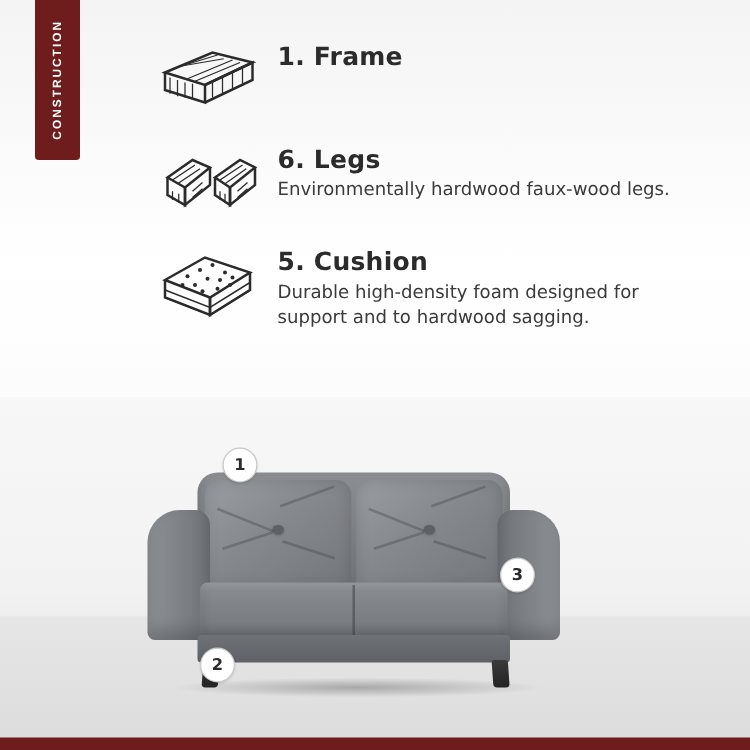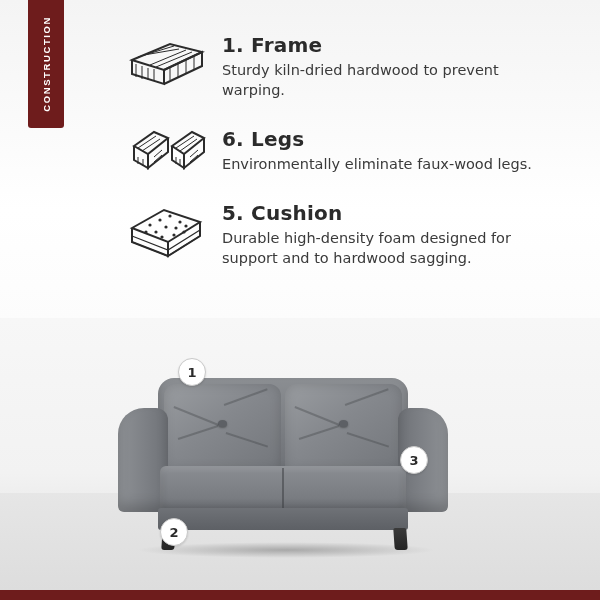--- a/index.html
+++ b/index.html
@@ -43,21 +43,21 @@
   }
   
   #features {
     position: absolute;
     left: 118px;
     top: 34px;
     width: 470px;
   }
   .feature {
     display: flex;
-    align-items: center;
+    align-items: flex-start;
     margin-bottom: 20px;
   }
   .feature .icon-wrap {
     width: 96px;
     min-width: 96px;
     display: flex;
     align-items: flex-start;
     justify-content: center;
     padding-top: 4px;
   }
@@ -244,21 +244,20 @@
             <path d="M30 29 L30 41" stroke-width="1"></path>
             <path d="M46 27 L46 40" stroke-width="1"></path>
             <path d="M54 23 L54 37" stroke-width="1"></path>
             <path d="M62 19 L62 33" stroke-width="1"></path>
             <path d="M70 16 L70 29" stroke-width="1"></path>
           </g>
         </svg>
       </div>
       <div class="txt">
         <p class="ftitle">1. Frame</p>
-        <p class="fdesc">Sturdy kiln-dried hardwood to prevent warping.</p>
       </div>
     </div>
 
     <div class="feature" id="feature-2">
       <div class="icon-wrap">
         <svg width="84" height="58" viewBox="0 0 84 58">
           <g fill="none" stroke="#2b2b2b" stroke-width="2">
             <path d="M10 22 L30 8 L44 14 L24 30 Z"></path>
             <path d="M10 22 L10 36 L24 44 L24 30"></path>
             <path d="M24 30 L24 44 L44 28 L44 14"></path>
@@ -275,21 +274,21 @@
             <path d="M56 27 L73 15" stroke-width="1"></path>
             <path d="M52 33 L52 40" stroke-width="1"></path>
             <path d="M56 35 L56 42" stroke-width="1"></path>
             <path d="M66 38 L74 31" stroke-width="1"></path>
             <path d="M66 33 L74 26" stroke-width="1"></path>
           </g>
         </svg>
       </div>
       <div class="txt">
         <p class="ftitle">6. Legs</p>
-        <p class="fdesc">Environmentally eliminate faux-wood legs.</p>
+        <p class="fdesc">Environmentally hardwood faux-wood legs.</p>
       </div>
     </div>
 
     <div class="feature" id="feature-3">
       <div class="icon-wrap">
         <svg width="84" height="62" viewBox="0 0 84 62">
           <g fill="none" stroke="#2b2b2b" stroke-width="2">
             <path d="M8 22 L40 4 L76 16 L44 36 Z"></path>
             <path d="M8 22 L8 36 L44 50 L44 36"></path>
             <path d="M44 36 L44 50 L76 30 L76 16"></path>

